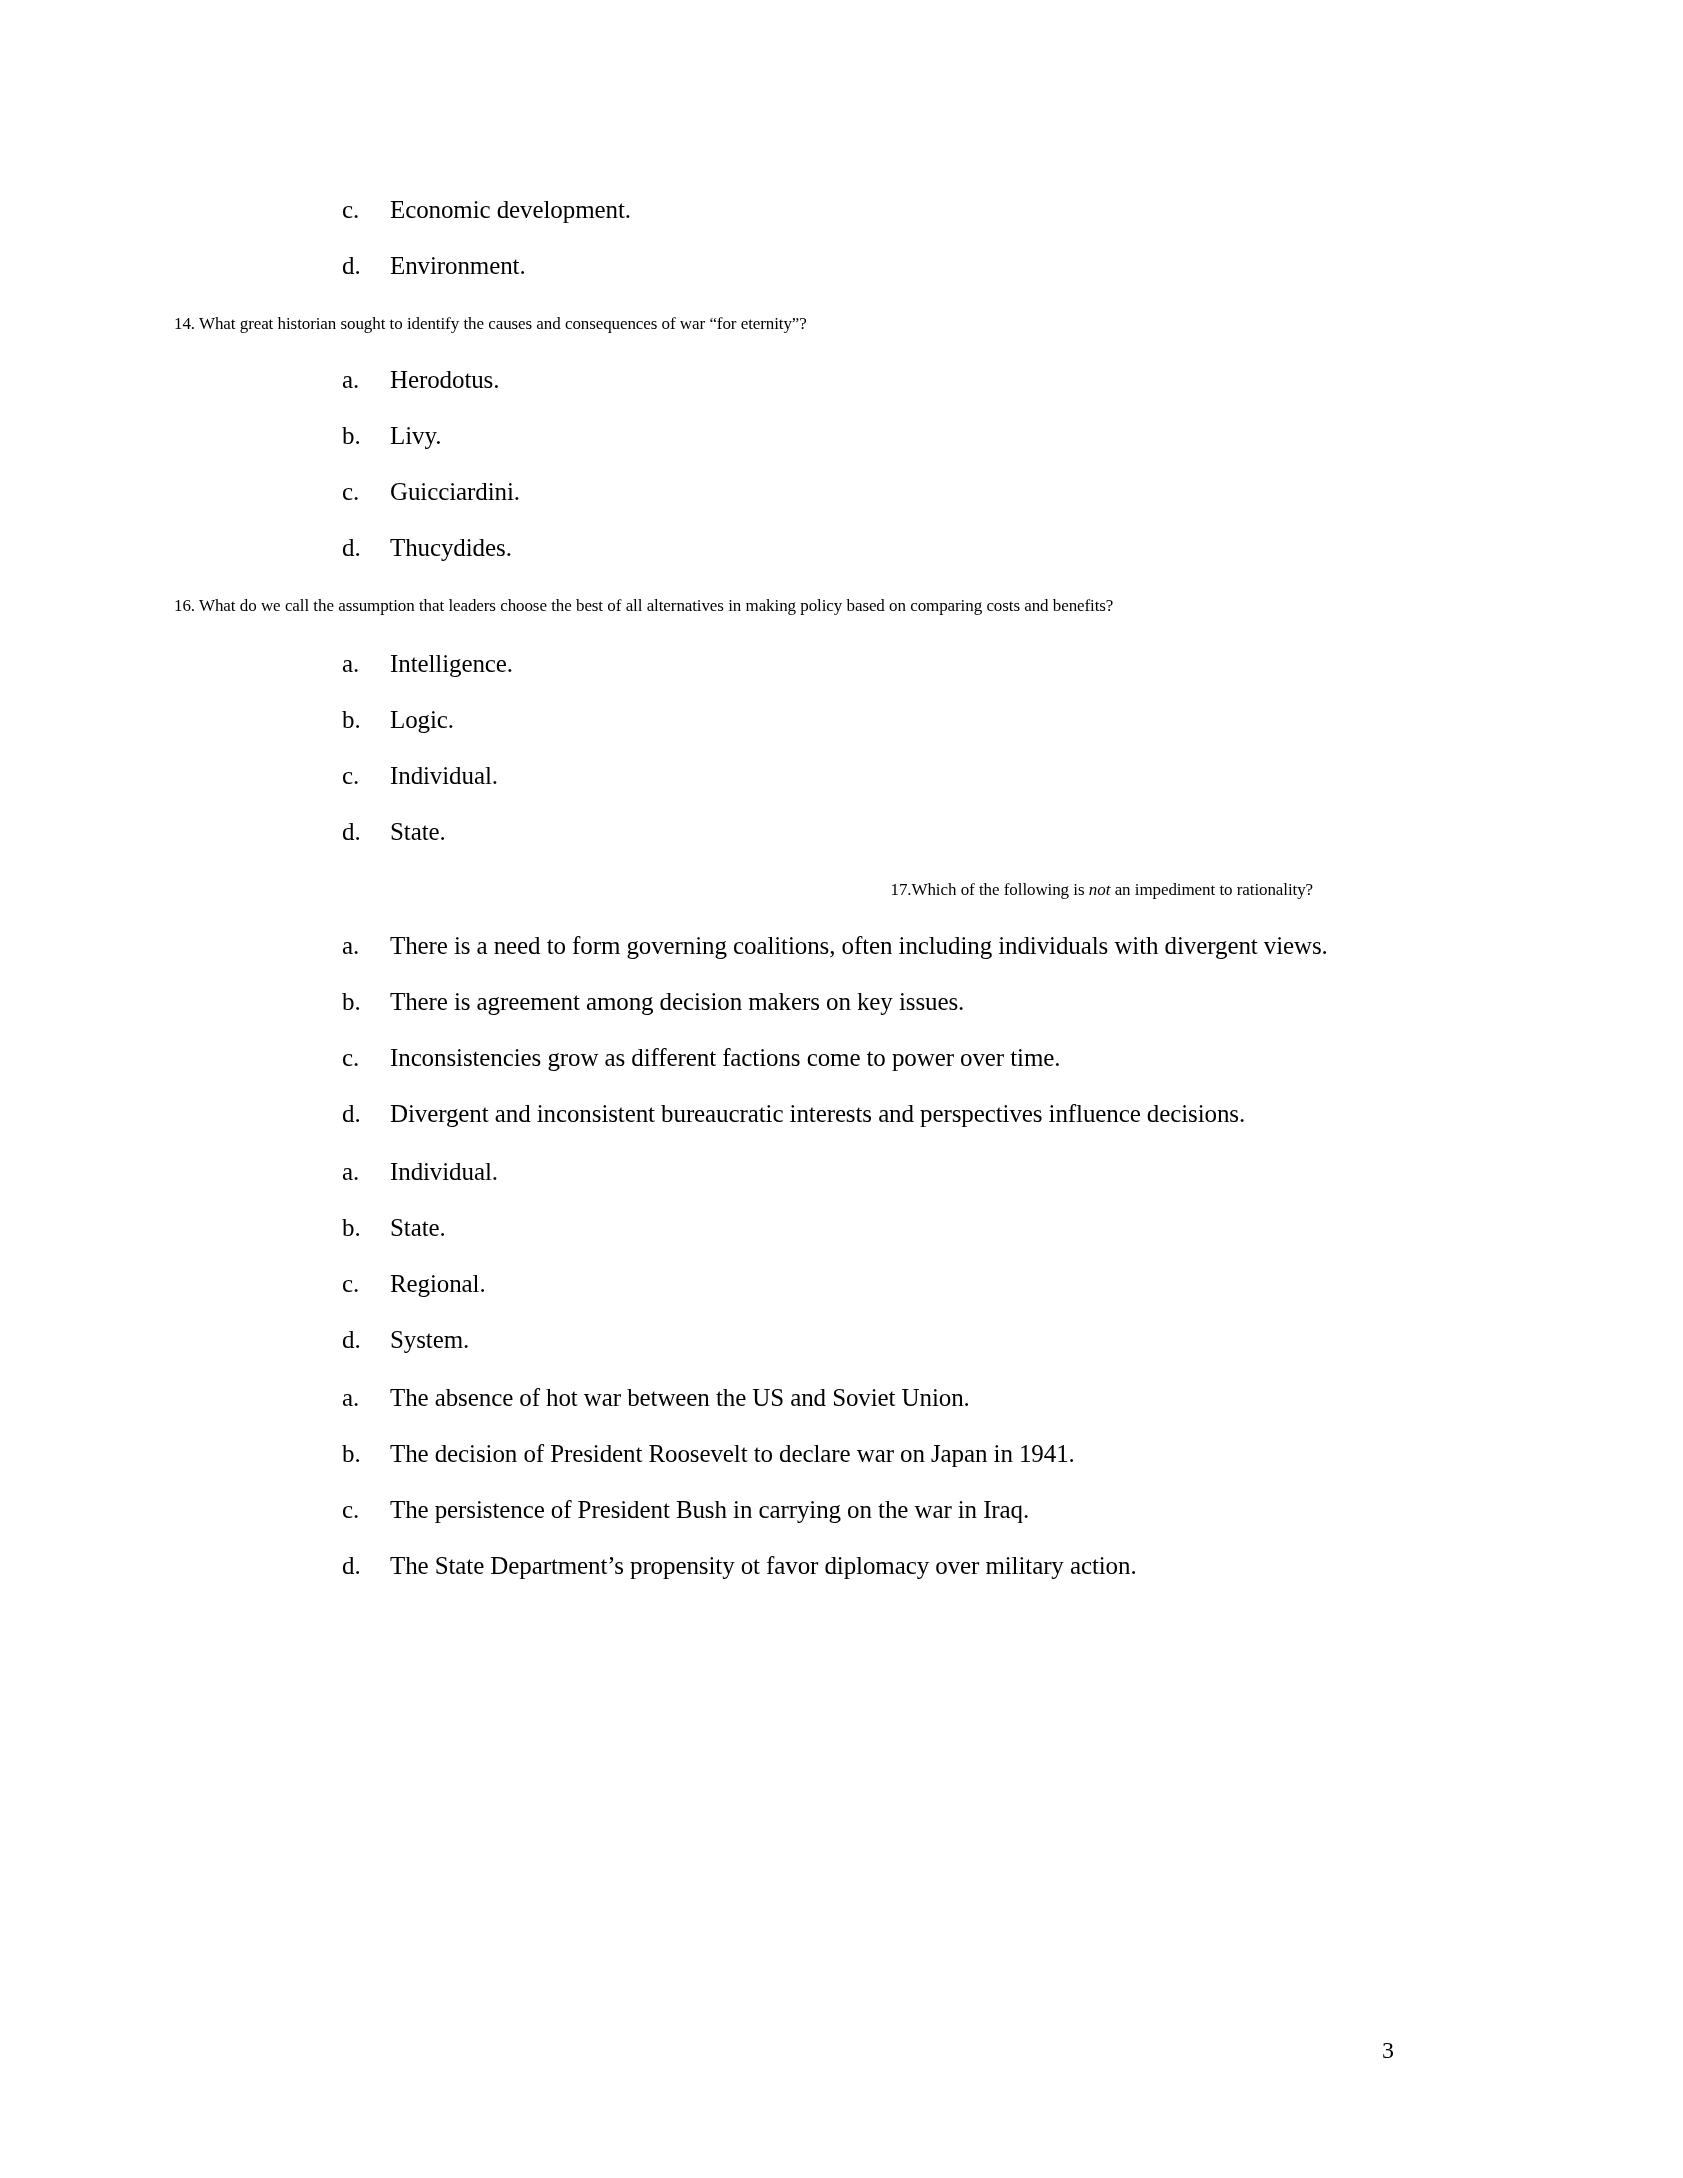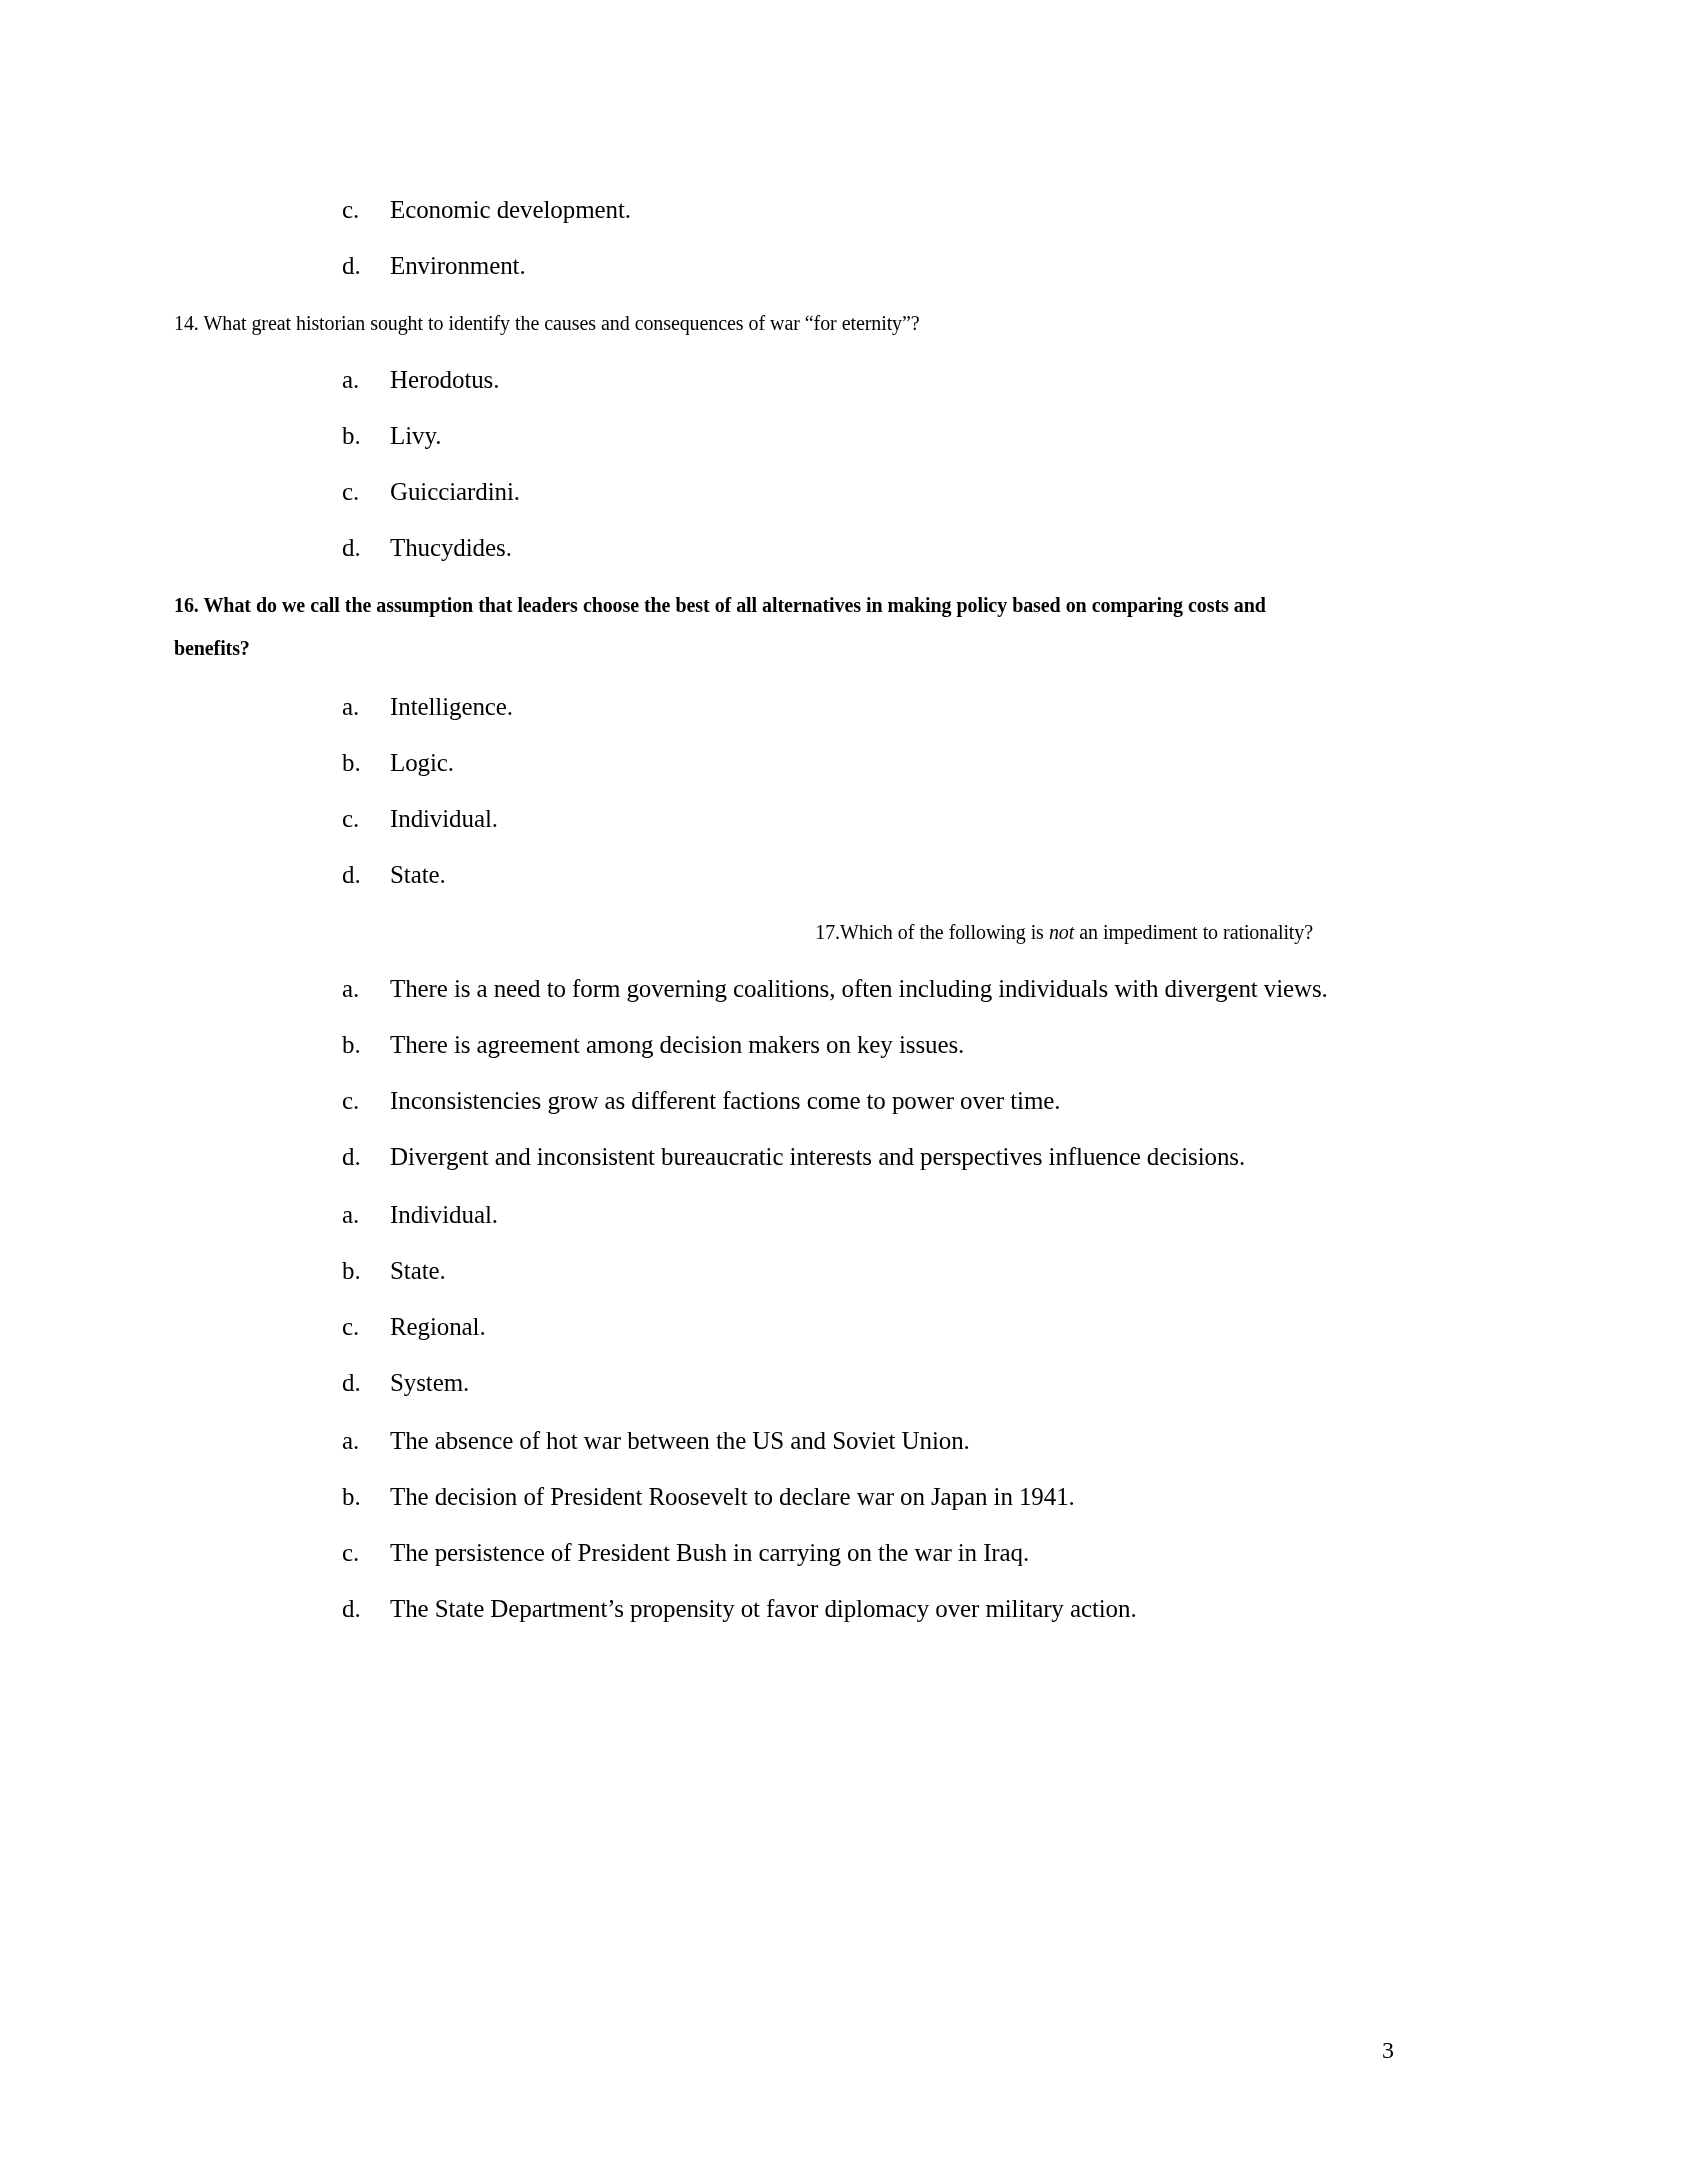--- a/index.html
+++ b/index.html
@@ -27,21 +27,21 @@
 
   .content {
     position: absolute;
     left: 243px;
     top: 188px;
     width: 1143px;
   }
 
   
   .question {
-    font-size: 20px;
+    font-size: 17px;
     line-height: 43px;
     text-align: left;
     margin: 14px 0 13px 0;
     letter-spacing: -0.1px;
     word-spacing: 0.2px;
     max-width: 1139px;
   }
 
   
   .option {
@@ -121,21 +121,21 @@
     <div class="option option-indent">
       <span class="opt-letter">c.</span>
       <span class="opt-text">Guicciardini.</span>
     </div>
     <div class="option option-indent gap-md">
       <span class="opt-letter">d.</span>
       <span class="opt-text">Thucydides.</span>
     </div>
 
 
-    <div class="question gap-md" style="margin-left:-69px; width:1213px;font-weight:bold;">
+    <div class="question gap-md" style="margin-left:-69px; width:1213px;">
       <span>16.</span>
       <span>What do we call the assumption that leaders choose the best of all alternatives in making policy based on comparing costs and benefits?</span>
     </div>
 
     <div class="option option-indent">
       <span class="opt-letter">a.</span>
       <span class="opt-text">Intelligence.</span>
     </div>
     <div class="option option-indent">
       <span class="opt-letter">b.</span>

